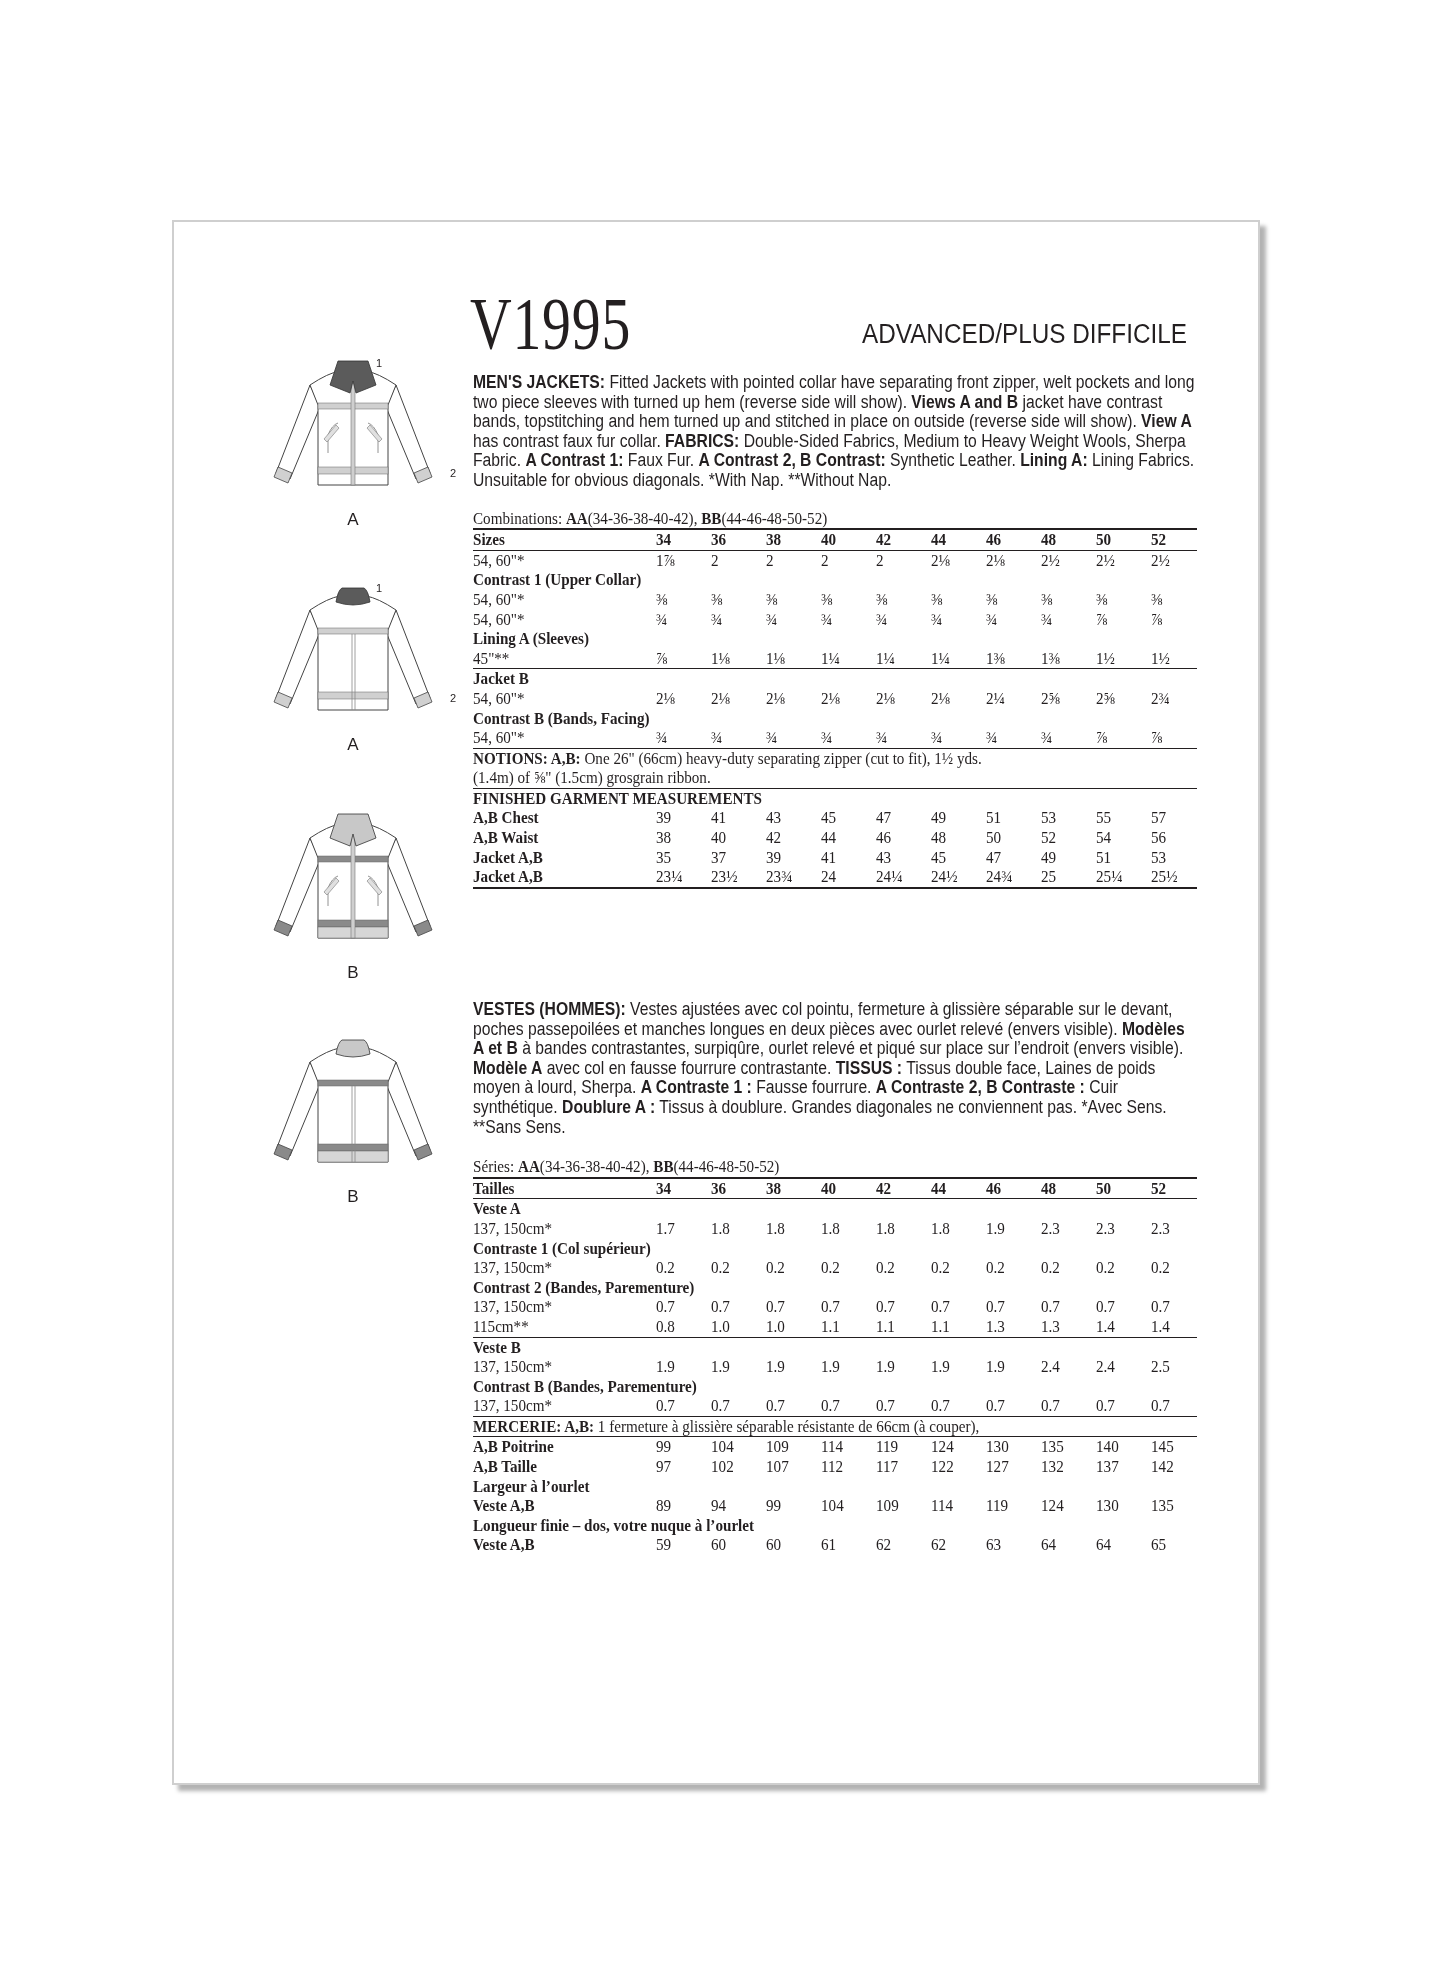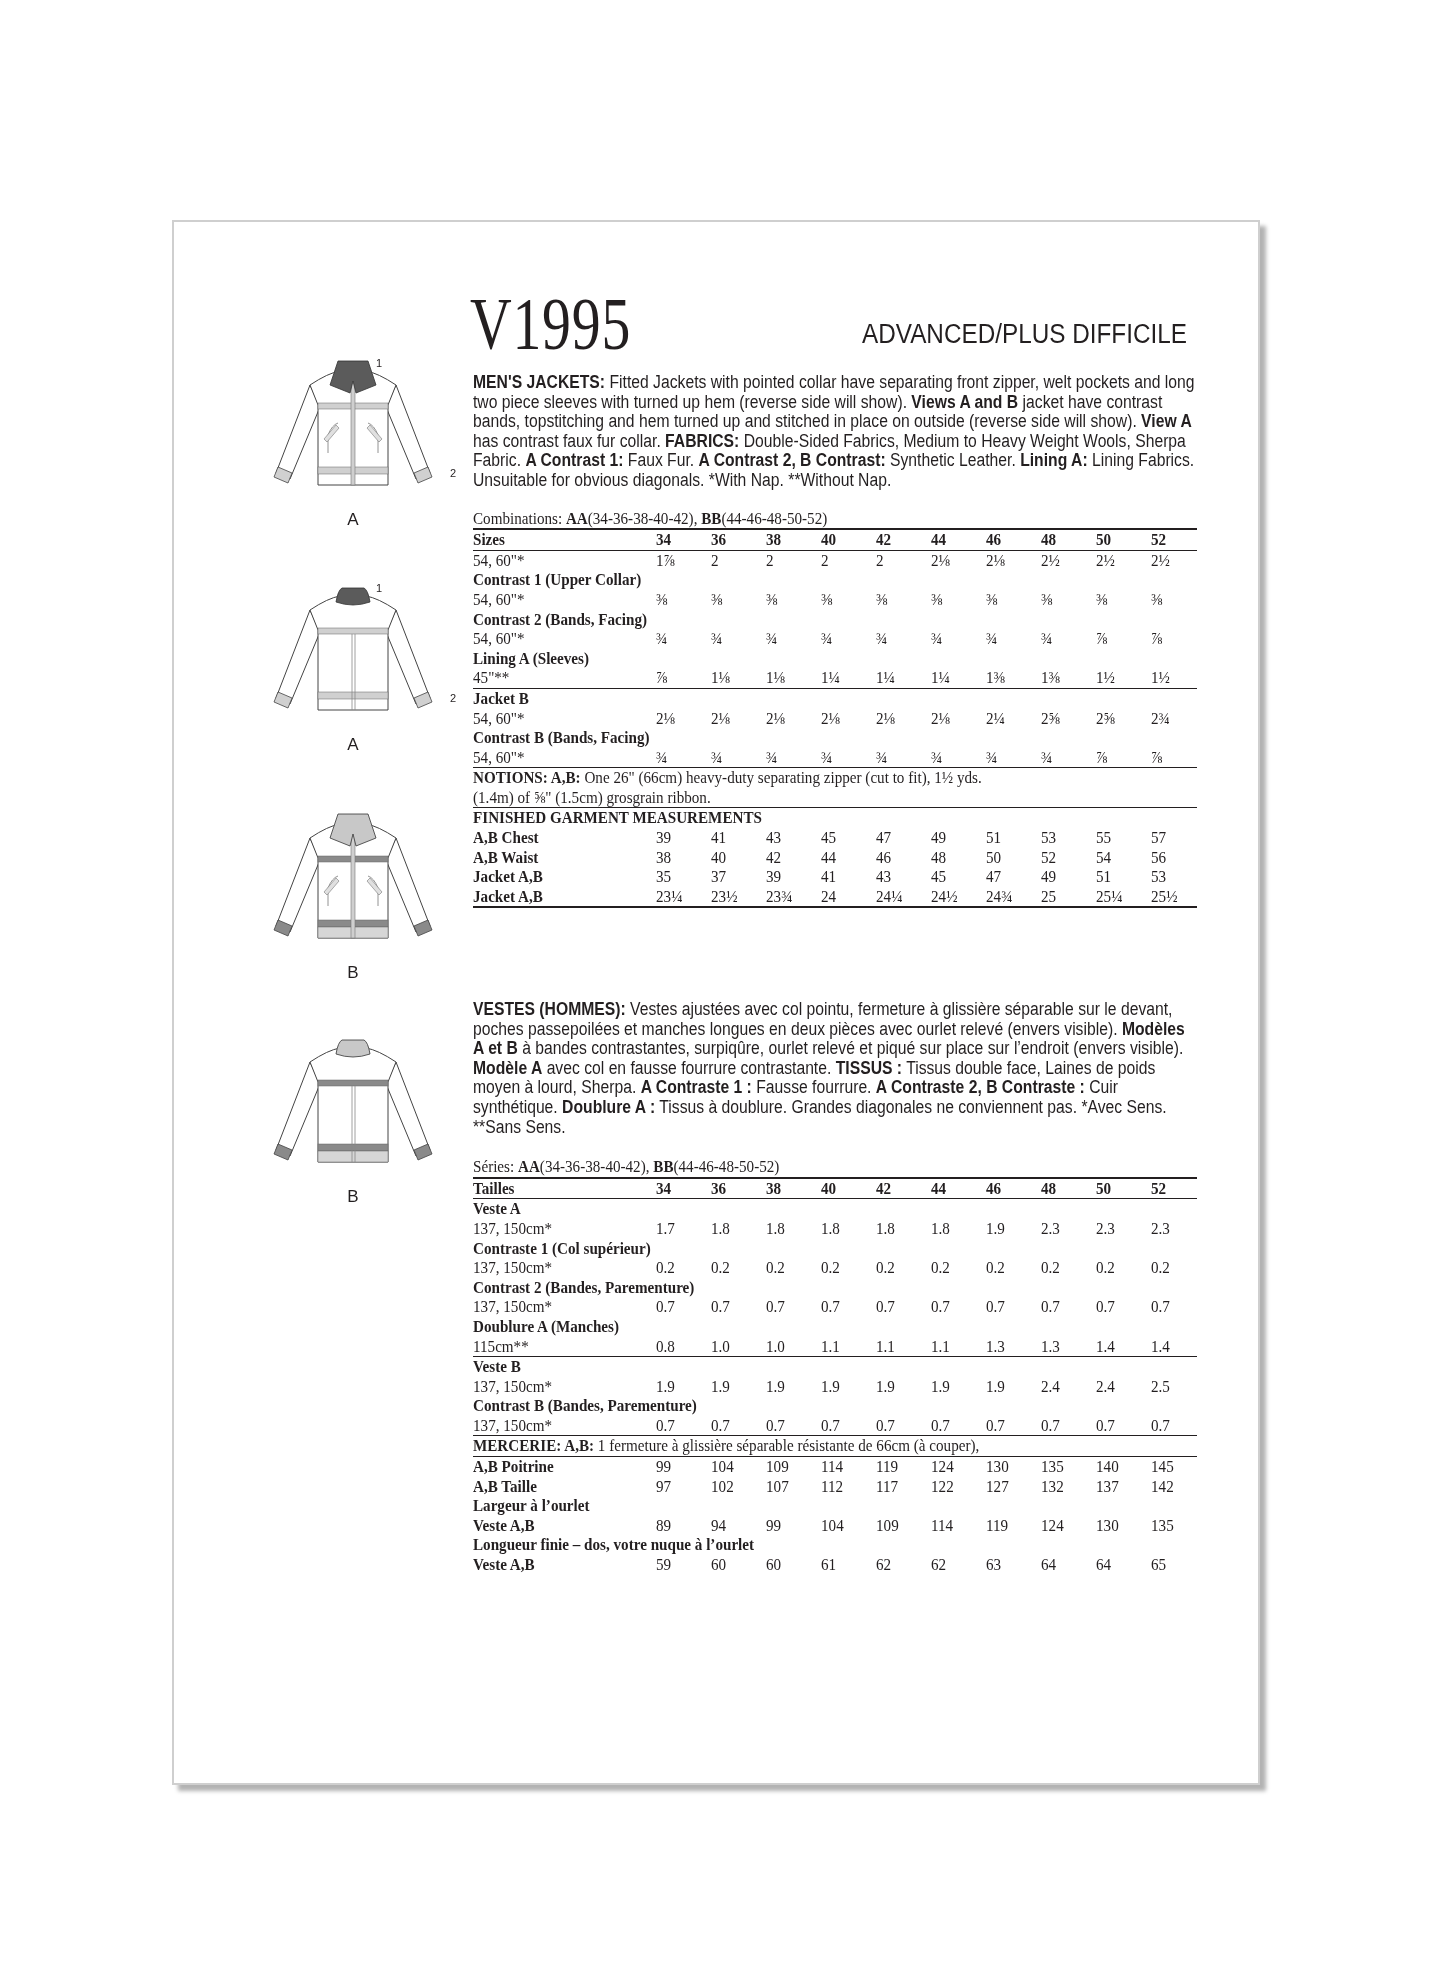--- a/index.html
+++ b/index.html
@@ -149,23 +149,20 @@
       <span class="v" style="left: 293px;">⅜</span>
       <span class="v" style="left: 348px;">⅜</span>
       <span class="v" style="left: 403px;">⅜</span>
       <span class="v" style="left: 458px;">⅜</span>
       <span class="v" style="left: 513px;">⅜</span>
       <span class="v" style="left: 568px;">⅜</span>
       <span class="v" style="left: 623px;">⅜</span>
       <span class="v" style="left: 678px;">⅜</span>
     </div>
     <div class="ln">
-      <span class="lbl b">Contrast 2 (Bands, Facing)</span>
-    </div>
-    <div class="ln">
       <span class="lbl">54, 60"*</span>
       <span class="v" style="left: 183px;">¾</span>
       <span class="v" style="left: 238px;">¾</span>
       <span class="v" style="left: 293px;">¾</span>
       <span class="v" style="left: 348px;">¾</span>
       <span class="v" style="left: 403px;">¾</span>
       <span class="v" style="left: 458px;">¾</span>
       <span class="v" style="left: 513px;">¾</span>
       <span class="v" style="left: 568px;">¾</span>
       <span class="v" style="left: 623px;">⅞</span>
@@ -351,23 +348,20 @@
       <span class="v" style="left: 293px;">0.7</span>
       <span class="v" style="left: 348px;">0.7</span>
       <span class="v" style="left: 403px;">0.7</span>
       <span class="v" style="left: 458px;">0.7</span>
       <span class="v" style="left: 513px;">0.7</span>
       <span class="v" style="left: 568px;">0.7</span>
       <span class="v" style="left: 623px;">0.7</span>
       <span class="v" style="left: 678px;">0.7</span>
     </div>
     <div class="ln">
-      <span class="lbl b">Doublure A (Manches)</span>
-    </div>
-    <div class="ln">
       <span class="lbl">115cm**</span>
       <span class="v" style="left: 183px;">0.8</span>
       <span class="v" style="left: 238px;">1.0</span>
       <span class="v" style="left: 293px;">1.0</span>
       <span class="v" style="left: 348px;">1.1</span>
       <span class="v" style="left: 403px;">1.1</span>
       <span class="v" style="left: 458px;">1.1</span>
       <span class="v" style="left: 513px;">1.3</span>
       <span class="v" style="left: 568px;">1.3</span>
       <span class="v" style="left: 623px;">1.4</span>

